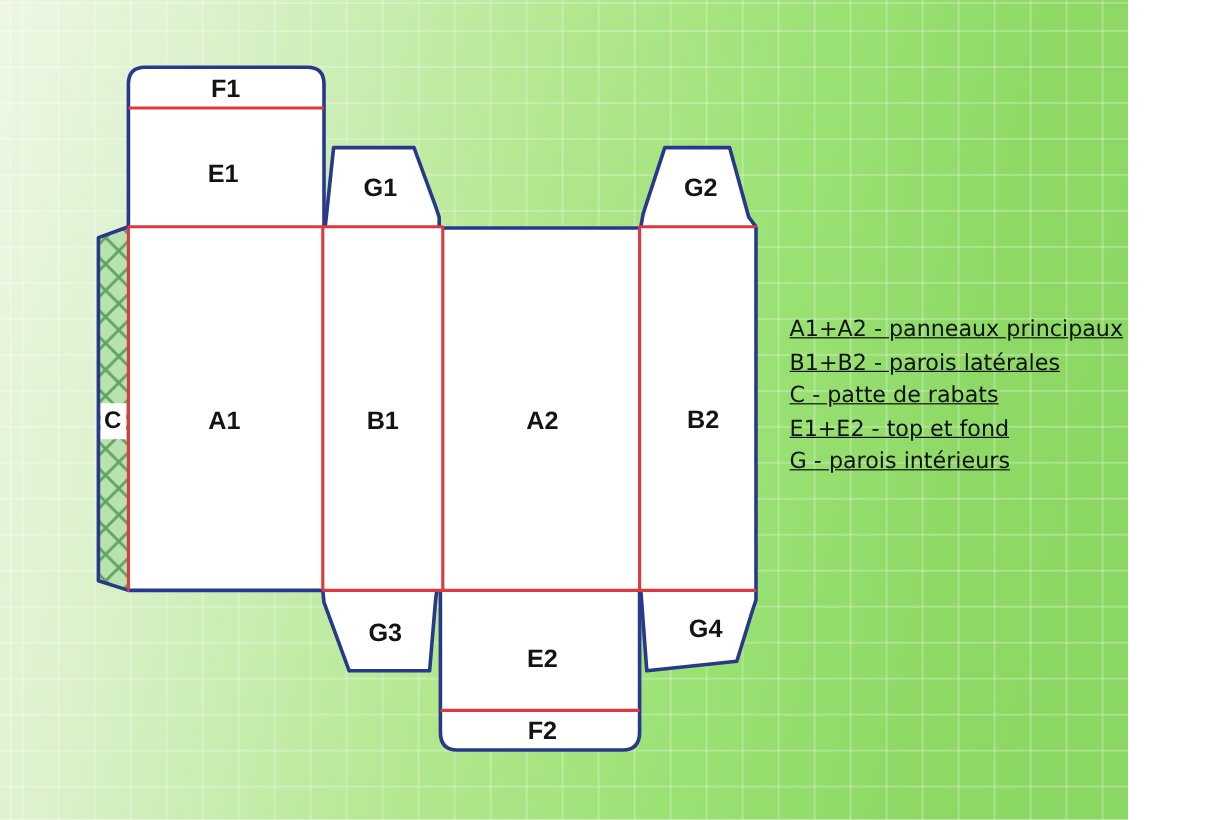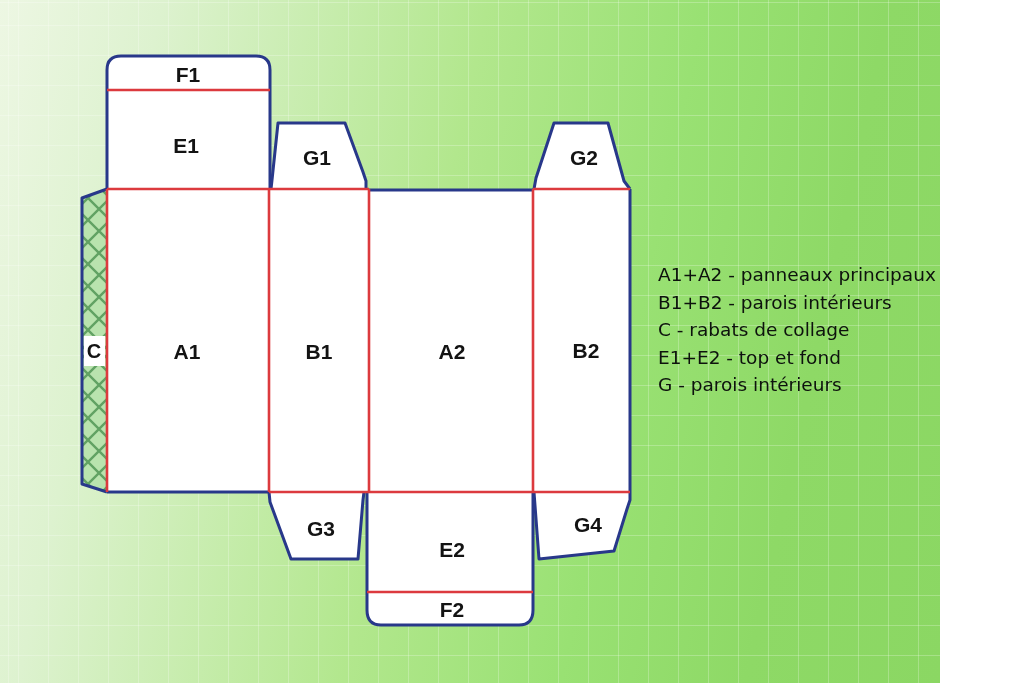--- a/index.html
+++ b/index.html
@@ -23,20 +23,21 @@
   }
   .legend{
     position:absolute;
     left:658px;
     top:261px;
     font-family:"DejaVu Sans", sans-serif;
     font-size:18.5px;
     line-height:27.5px;
     color:#0d120d;
     white-space:nowrap;
+    text-decoration:underline;
   }
 </style>
 </head>
 <body>
 
 <div class="stage">
 
   <svg class="dieline" width="1024" height="683" viewBox="0 0 1024 683">
     <defs>
       <pattern id="hatch" patternUnits="userSpaceOnUse" width="22" height="22">
@@ -91,19 +92,19 @@
       <text x="586" y="350" class="panel-label">B2</text>
       <text x="321" y="528" class="panel-label">G3</text>
       <text x="452" y="549" class="panel-label">E2</text>
       <text x="452" y="609" class="panel-label">F2</text>
       <text x="588" y="524" class="panel-label">G4</text>
     </g>
   </svg>
 
   <div class="legend">
     <div>A1+A2 - panneaux principaux</div>
-    <div>B1+B2 - parois intérieurs</div>
-    <div>C - rabats de collage</div>
+    <div>B1+B2 - parois latérales</div>
+    <div>C - patte de rabats</div>
     <div>E1+E2 - top et fond</div>
     <div>G - parois intérieurs</div>
   </div>
 
 </div>
 
 </body></html>

